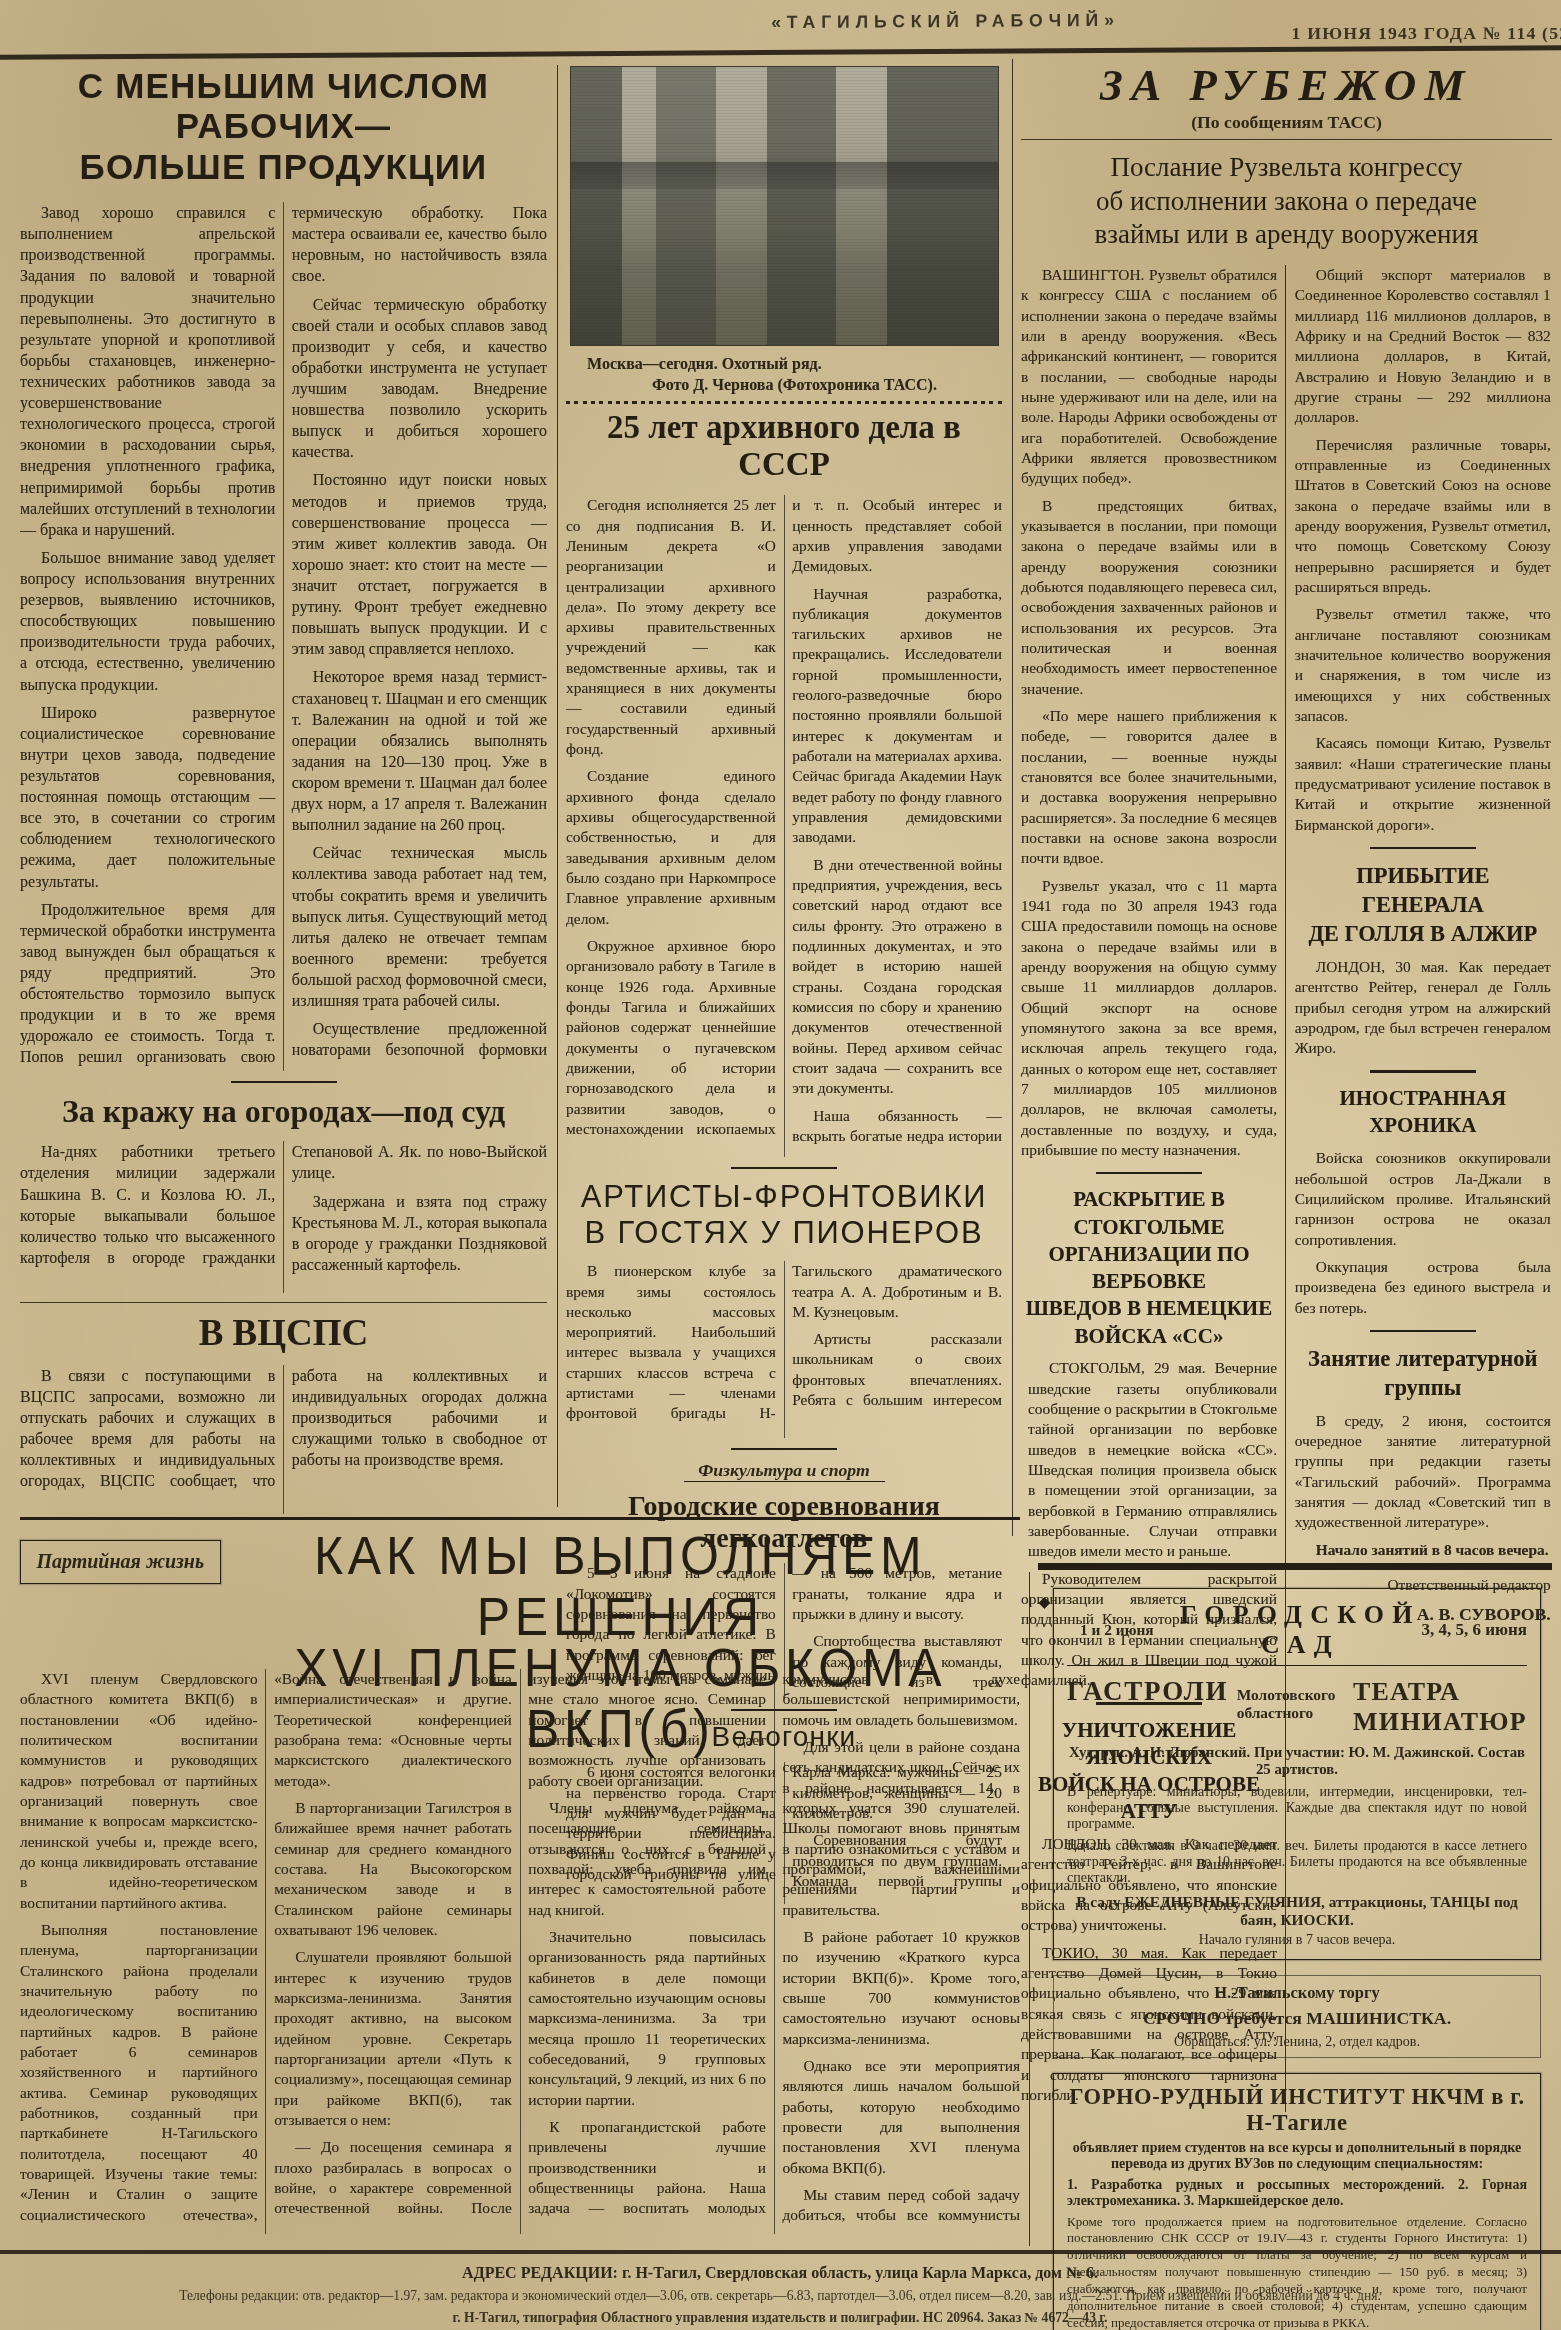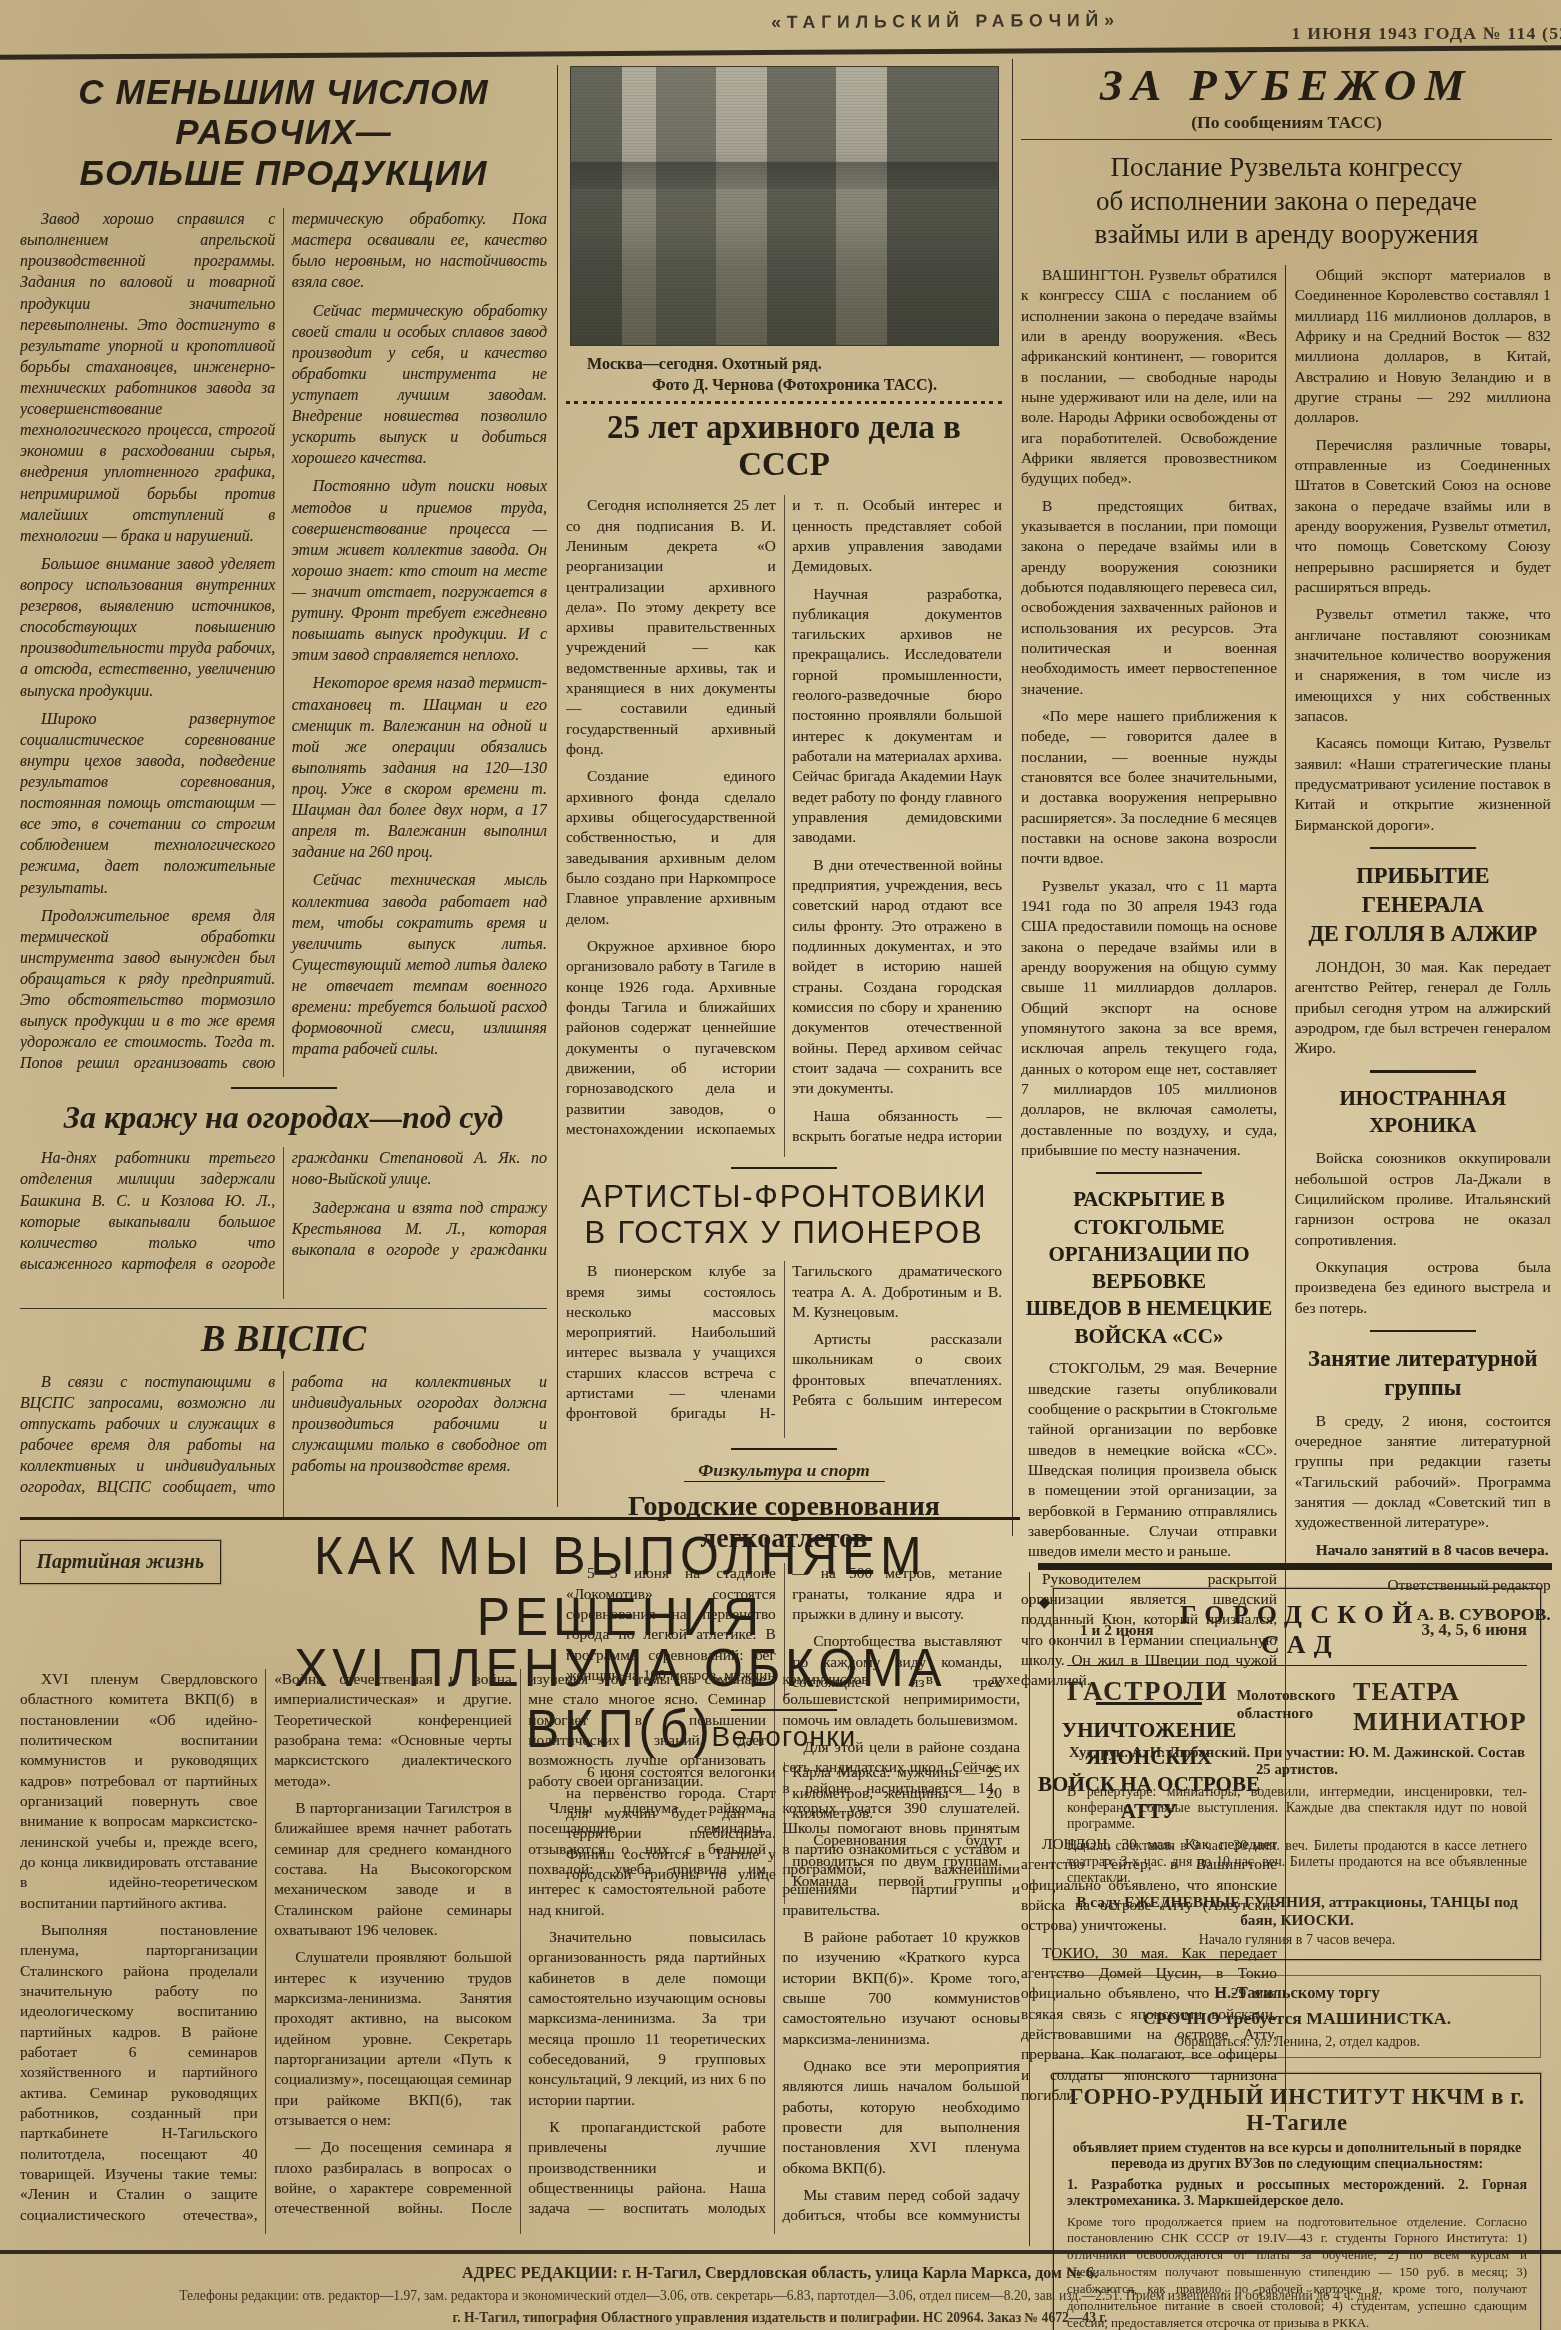--- a/index.html
+++ b/index.html
@@ -51,21 +51,21 @@
   <div class="abs" style="left:0;top:10;width:1561px;height:51px;">
     <div class="abs headline-sans" style="left:768px;top:10.6px;width:355px;font-size:17.7px;letter-spacing:5.9px;opacity:.85;transform:rotate(-.4deg);">«ТАГИЛЬСКИЙ РАБОЧИЙ»</div>
     <div class="abs dateline" style="right:-8.3px;top:22.5px;width:414px;font-size:17.7px;text-align:right;letter-spacing:1.2px;opacity:.9;">1 ИЮНЯ 1943 ГОДА № 114 (52</div>
     <div class="abs bar" style="left:0;top:50px;width:1561px;height:4.7px;transform:rotate(-.35deg);opacity:.92;"></div>
   </div>
 
   <div class="abs vrule" style="left:557px;top:65px;height:1442px;"></div>
   <div class="abs vrule" style="left:1012px;top:59px;height:1477px;"></div>
   <div class="abs vrule" style="left:1029px;top:1572px;height:674px;"></div>
 
-  <div class="abs" style="left:20px;top:72px;width:527px;font-style:italic;">
+  <div class="abs" style="left:20px;top:66px;width:527px;">
     <div>
       <div class="headline-sans" style="font-size:35px;line-height:1.15;letter-spacing:1.2px;">С МЕНЬШИМ ЧИСЛОМ РАБОЧИХ—</div>
       <div class="headline-sans" style="font-size:35px;line-height:1.15;letter-spacing:1.2px;margin-bottom:15.4px;">БОЛЬШЕ ПРОДУКЦИИ</div>
       <div class="body-text col2" style="height:869px;">
         <p>Завод хорошо справился с выполнением апрельской производственной программы. Задания по валовой и товарной продукции значительно перевыполнены. Это достигнуто в результате упорной и кропотливой борьбы стахановцев, инженерно-технических работников завода за усовершенствование технологического процесса, строгой экономии в расходовании сырья, внедрения уплотненного графика, непримиримой борьбы против малейших отступлений в технологии — брака и нарушений.</p>
         <p>Большое внимание завод уделяет вопросу использования внутренних резервов, выявлению источников, способствующих повышению производительности труда рабочих, а отсюда, естественно, увеличению выпуска продукции.</p>
         <p>Широко развернутое социалистическое соревнование внутри цехов завода, подведение результатов соревнования, постоянная помощь отстающим — все это, в сочетании со строгим соблюдением технологического режима, дает положительные результаты.</p>
         <p>Продолжительное время для термической обработки инструмента завод вынужден был обращаться к ряду предприятий. Это обстоятельство тормозило выпуск продукции и в то же время удорожало ее стоимость. Тогда т. Попов решил организовать свою термическую обработку. Пока мастера осваивали ее, качество было неровным, но настойчивость взяла свое.</p>
         <p>Сейчас термическую обработку своей стали и особых сплавов завод производит у себя, и качество обработки инструмента не уступает лучшим заводам. Внедрение новшества позволило ускорить выпуск и добиться хорошего качества.</p>
         <p>Постоянно идут поиски новых методов и приемов труда, совершенствование процесса — этим живет коллектив завода. Он хорошо знает: кто стоит на месте — значит отстает, погружается в рутину. Фронт требует ежедневно повышать выпуск продукции. И с этим завод справляется неплохо.</p>

